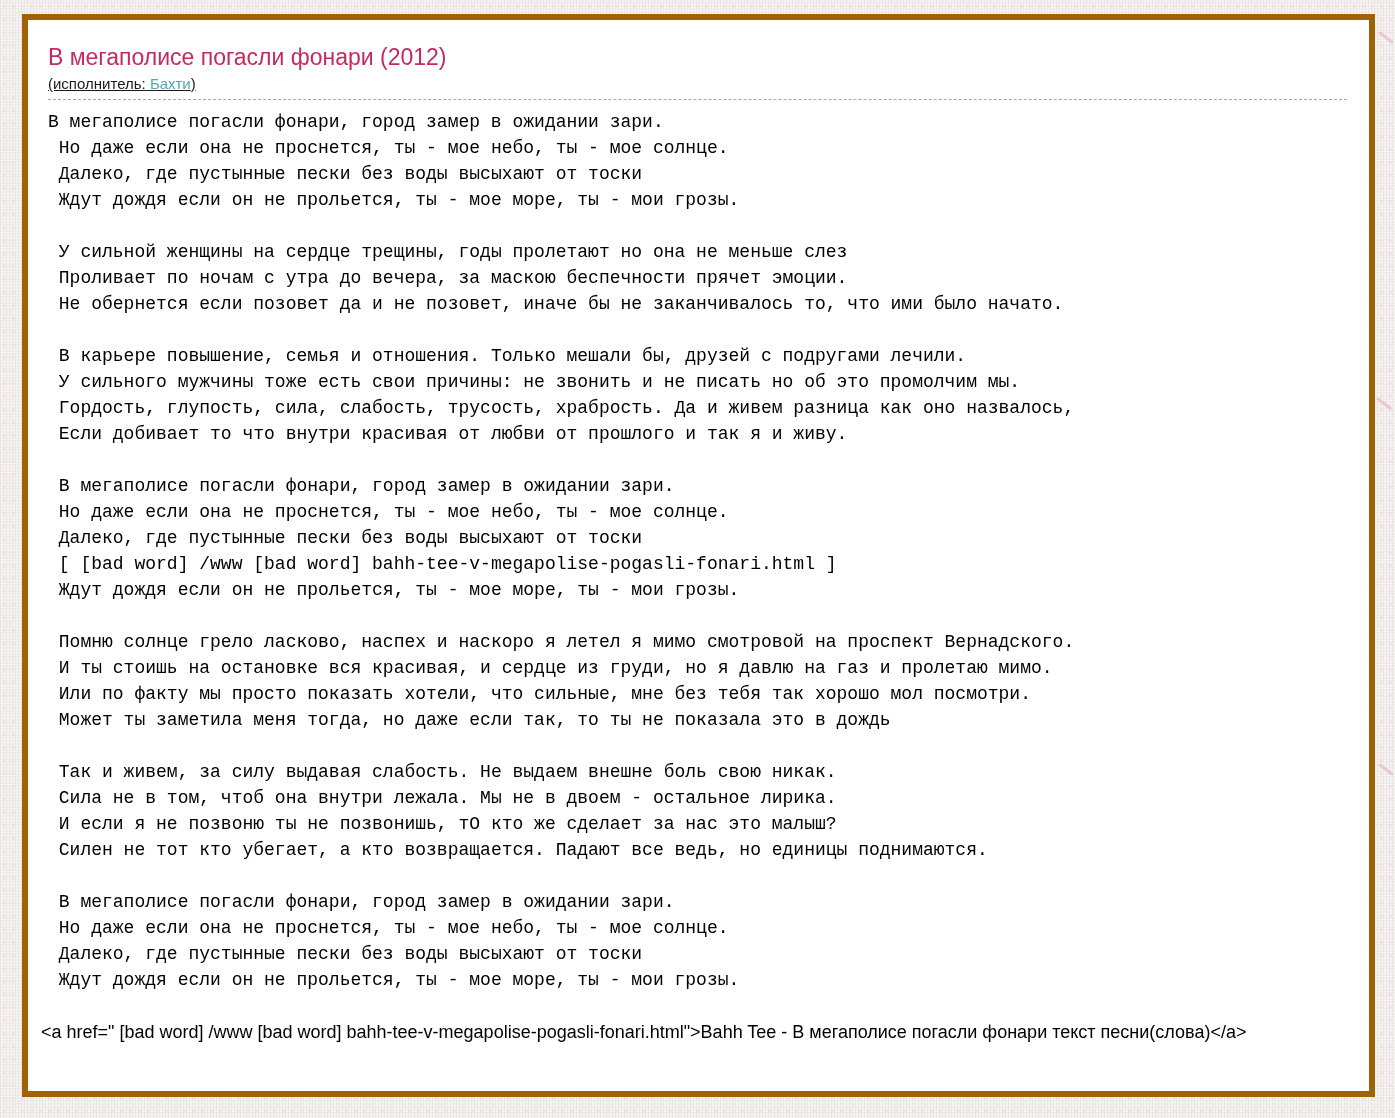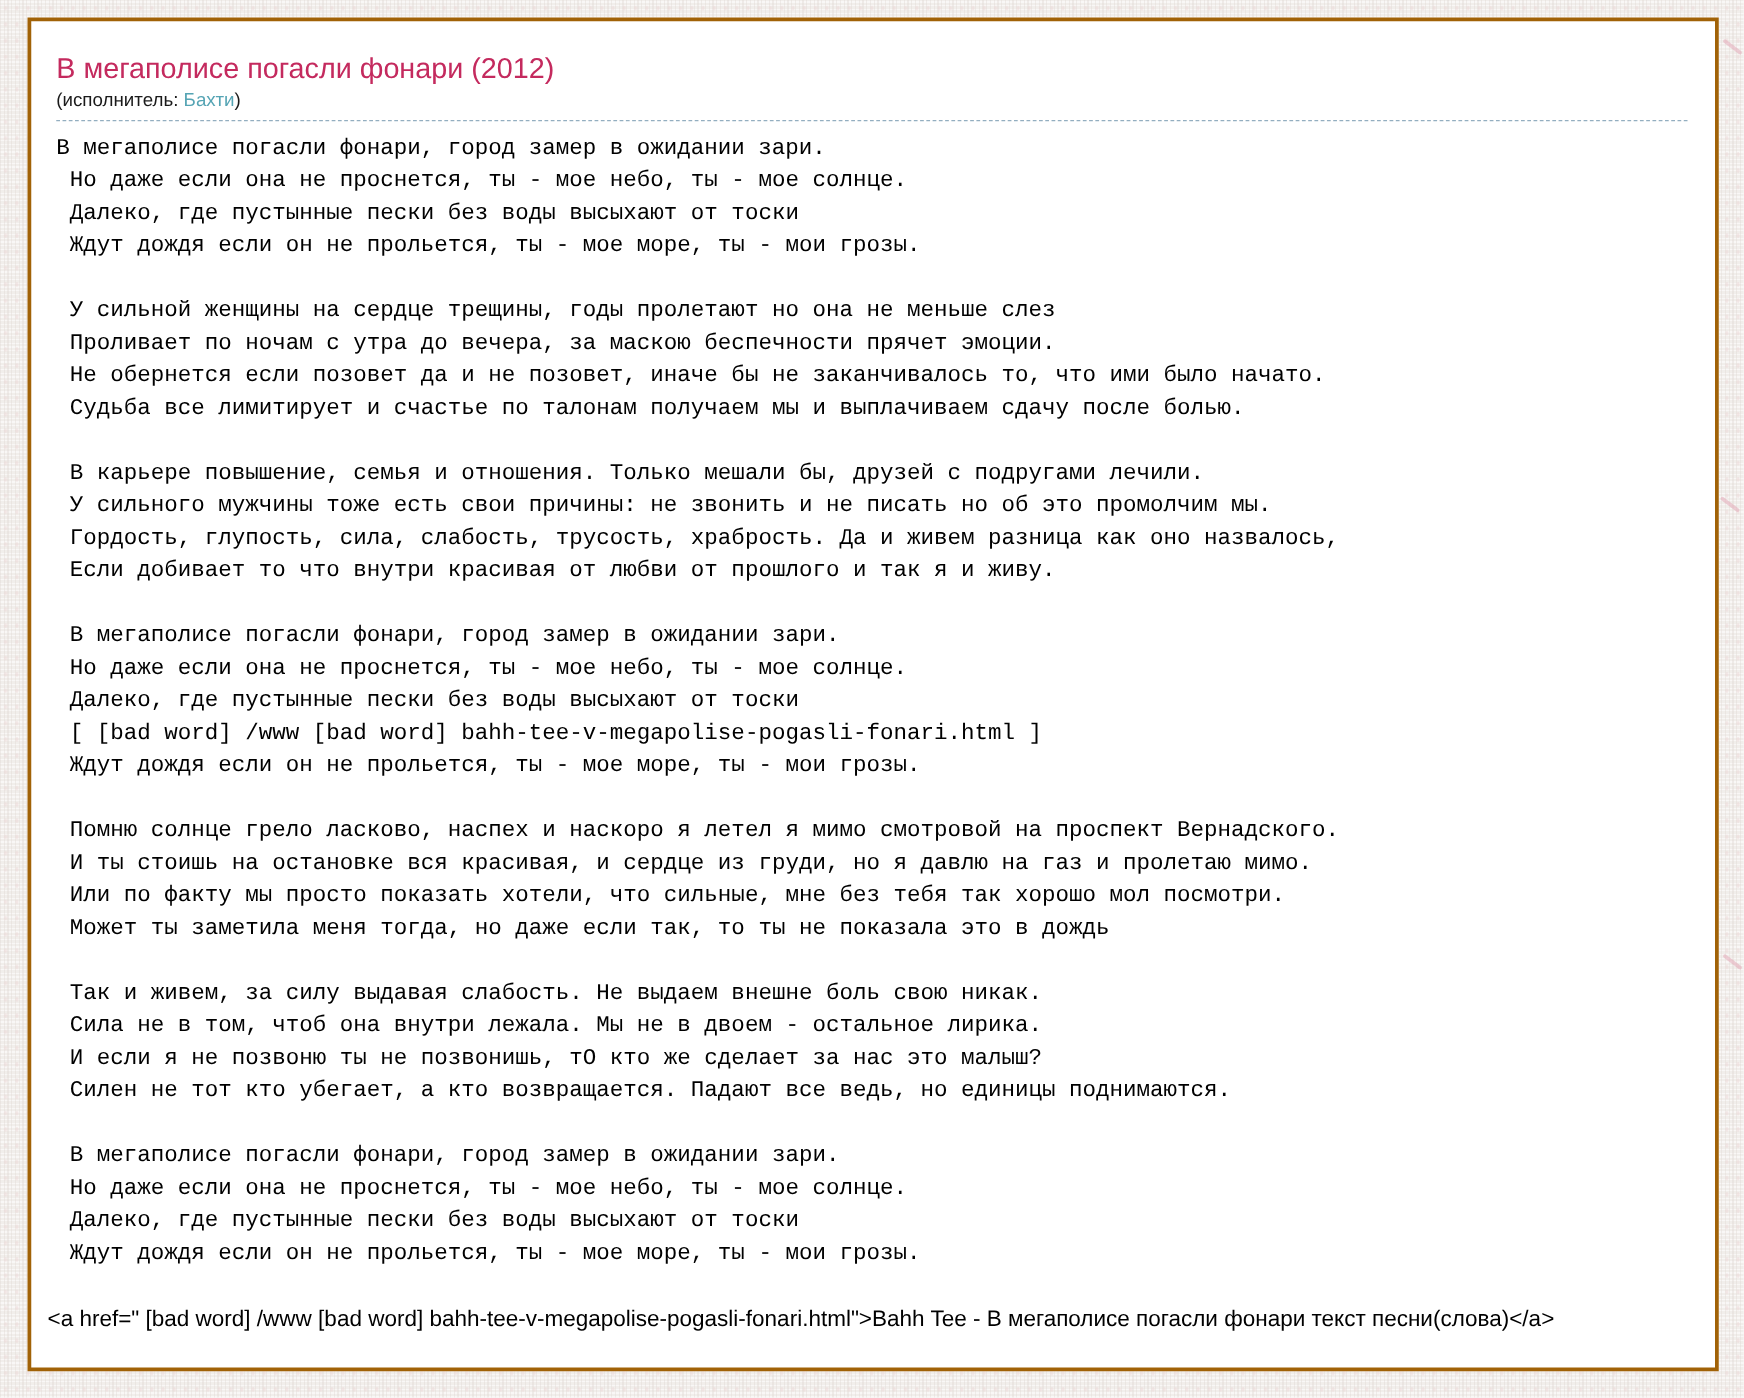--- a/index.html
+++ b/index.html
@@ -8,31 +8,31 @@
     font-family:"Liberation Sans", sans-serif;
     background-color:#f1eeeb;
     background-image:
       radial-gradient(rgba(236,216,215,0.55) 1px, rgba(0,0,0,0) 1.4px),
       repeating-linear-gradient(90deg, rgba(223,215,210,0.40) 0 1px, rgba(0,0,0,0) 1px 3px),
       repeating-linear-gradient(0deg, rgba(255,255,255,0.55) 0 1px, rgba(0,0,0,0) 1px 3px);
     background-size: 9px 13px, auto auto, auto auto;
   }
   .panel {
     position:absolute; left:22px; top:14px; width:1353px; height:1083px;
-    background:#ffffff; border:3px solid #a16207; box-sizing:border-box; overflow:hidden;
+    background:#ffffff; border:6px solid #a16207; box-sizing:border-box; overflow:hidden;
   }
   .header {
     margin:0 22px 0 20px; padding:24px 0 6px 0;
     border-bottom:1px dashed #93aec0;
   }
   .title {
     margin:0; font-size:23px; font-weight:normal; line-height:26px;
     color:#c42a5e;
   }
-  .subtitle { margin-top:4px; font-size:15px; line-height:19px; color:#1a1a1a; }
+  .subtitle { margin-top:4px; font-size:15px; line-height:19px; color:#1a1a1a;text-decoration:underline; }
   .artist-link { color:#55a4b4; text-decoration:none; cursor:pointer; }
   .lyrics { margin:9px 22px 0 20px; font-size:18px; line-height:26px; color:#000; }
   .verse { margin:0 0 26px 0;font-family:Liberation Mono, monospace; }
   .line { white-space:pre-wrap; }
   .footer-code {
     margin:0 0 0 13px; font-size:18px; line-height:26px; color:#000; white-space:pre;
   }
   .petal {
     position:absolute; width:18px; height:3px; border-radius:3px;
     background:rgba(228,172,185,0.55); transform:rotate(37deg);
@@ -58,21 +58,20 @@
       <div class="line">В мегаполисе погасли фонари, город замер в ожидании зари.</div>
       <div class="line"> Но даже если она не проснется, ты - мое небо, ты - мое солнце.</div>
       <div class="line"> Далеко, где пустынные пески без воды высыхают от тоски</div>
       <div class="line"> Ждут дождя если он не прольется, ты - мое море, ты - мои грозы.</div>
     </div>
 
     <div class="verse">
       <div class="line"> У сильной женщины на сердце трещины, годы пролетают но она не меньше слез</div>
       <div class="line"> Проливает по ночам с утра до вечера, за маскою беспечности прячет эмоции.</div>
       <div class="line"> Не обернется если позовет да и не позовет, иначе бы не заканчивалось то, что ими было начато.</div>
-      <div class="line"> Судьба все лимитирует и счастье по талонам получаем мы и выплачиваем сдачу после болью.</div>
     </div>
 
     <div class="verse">
       <div class="line"> В карьере повышение, семья и отношения. Только мешали бы, друзей с подругами лечили.</div>
       <div class="line"> У сильного мужчины тоже есть свои причины: не звонить и не писать но об это промолчим мы.</div>
       <div class="line"> Гордость, глупость, сила, слабость, трусость, храбрость. Да и живем разница как оно назвалось,</div>
       <div class="line"> Если добивает то что внутри красивая от любви от прошлого и так я и живу.</div>
     </div>
 
     <div class="verse">

